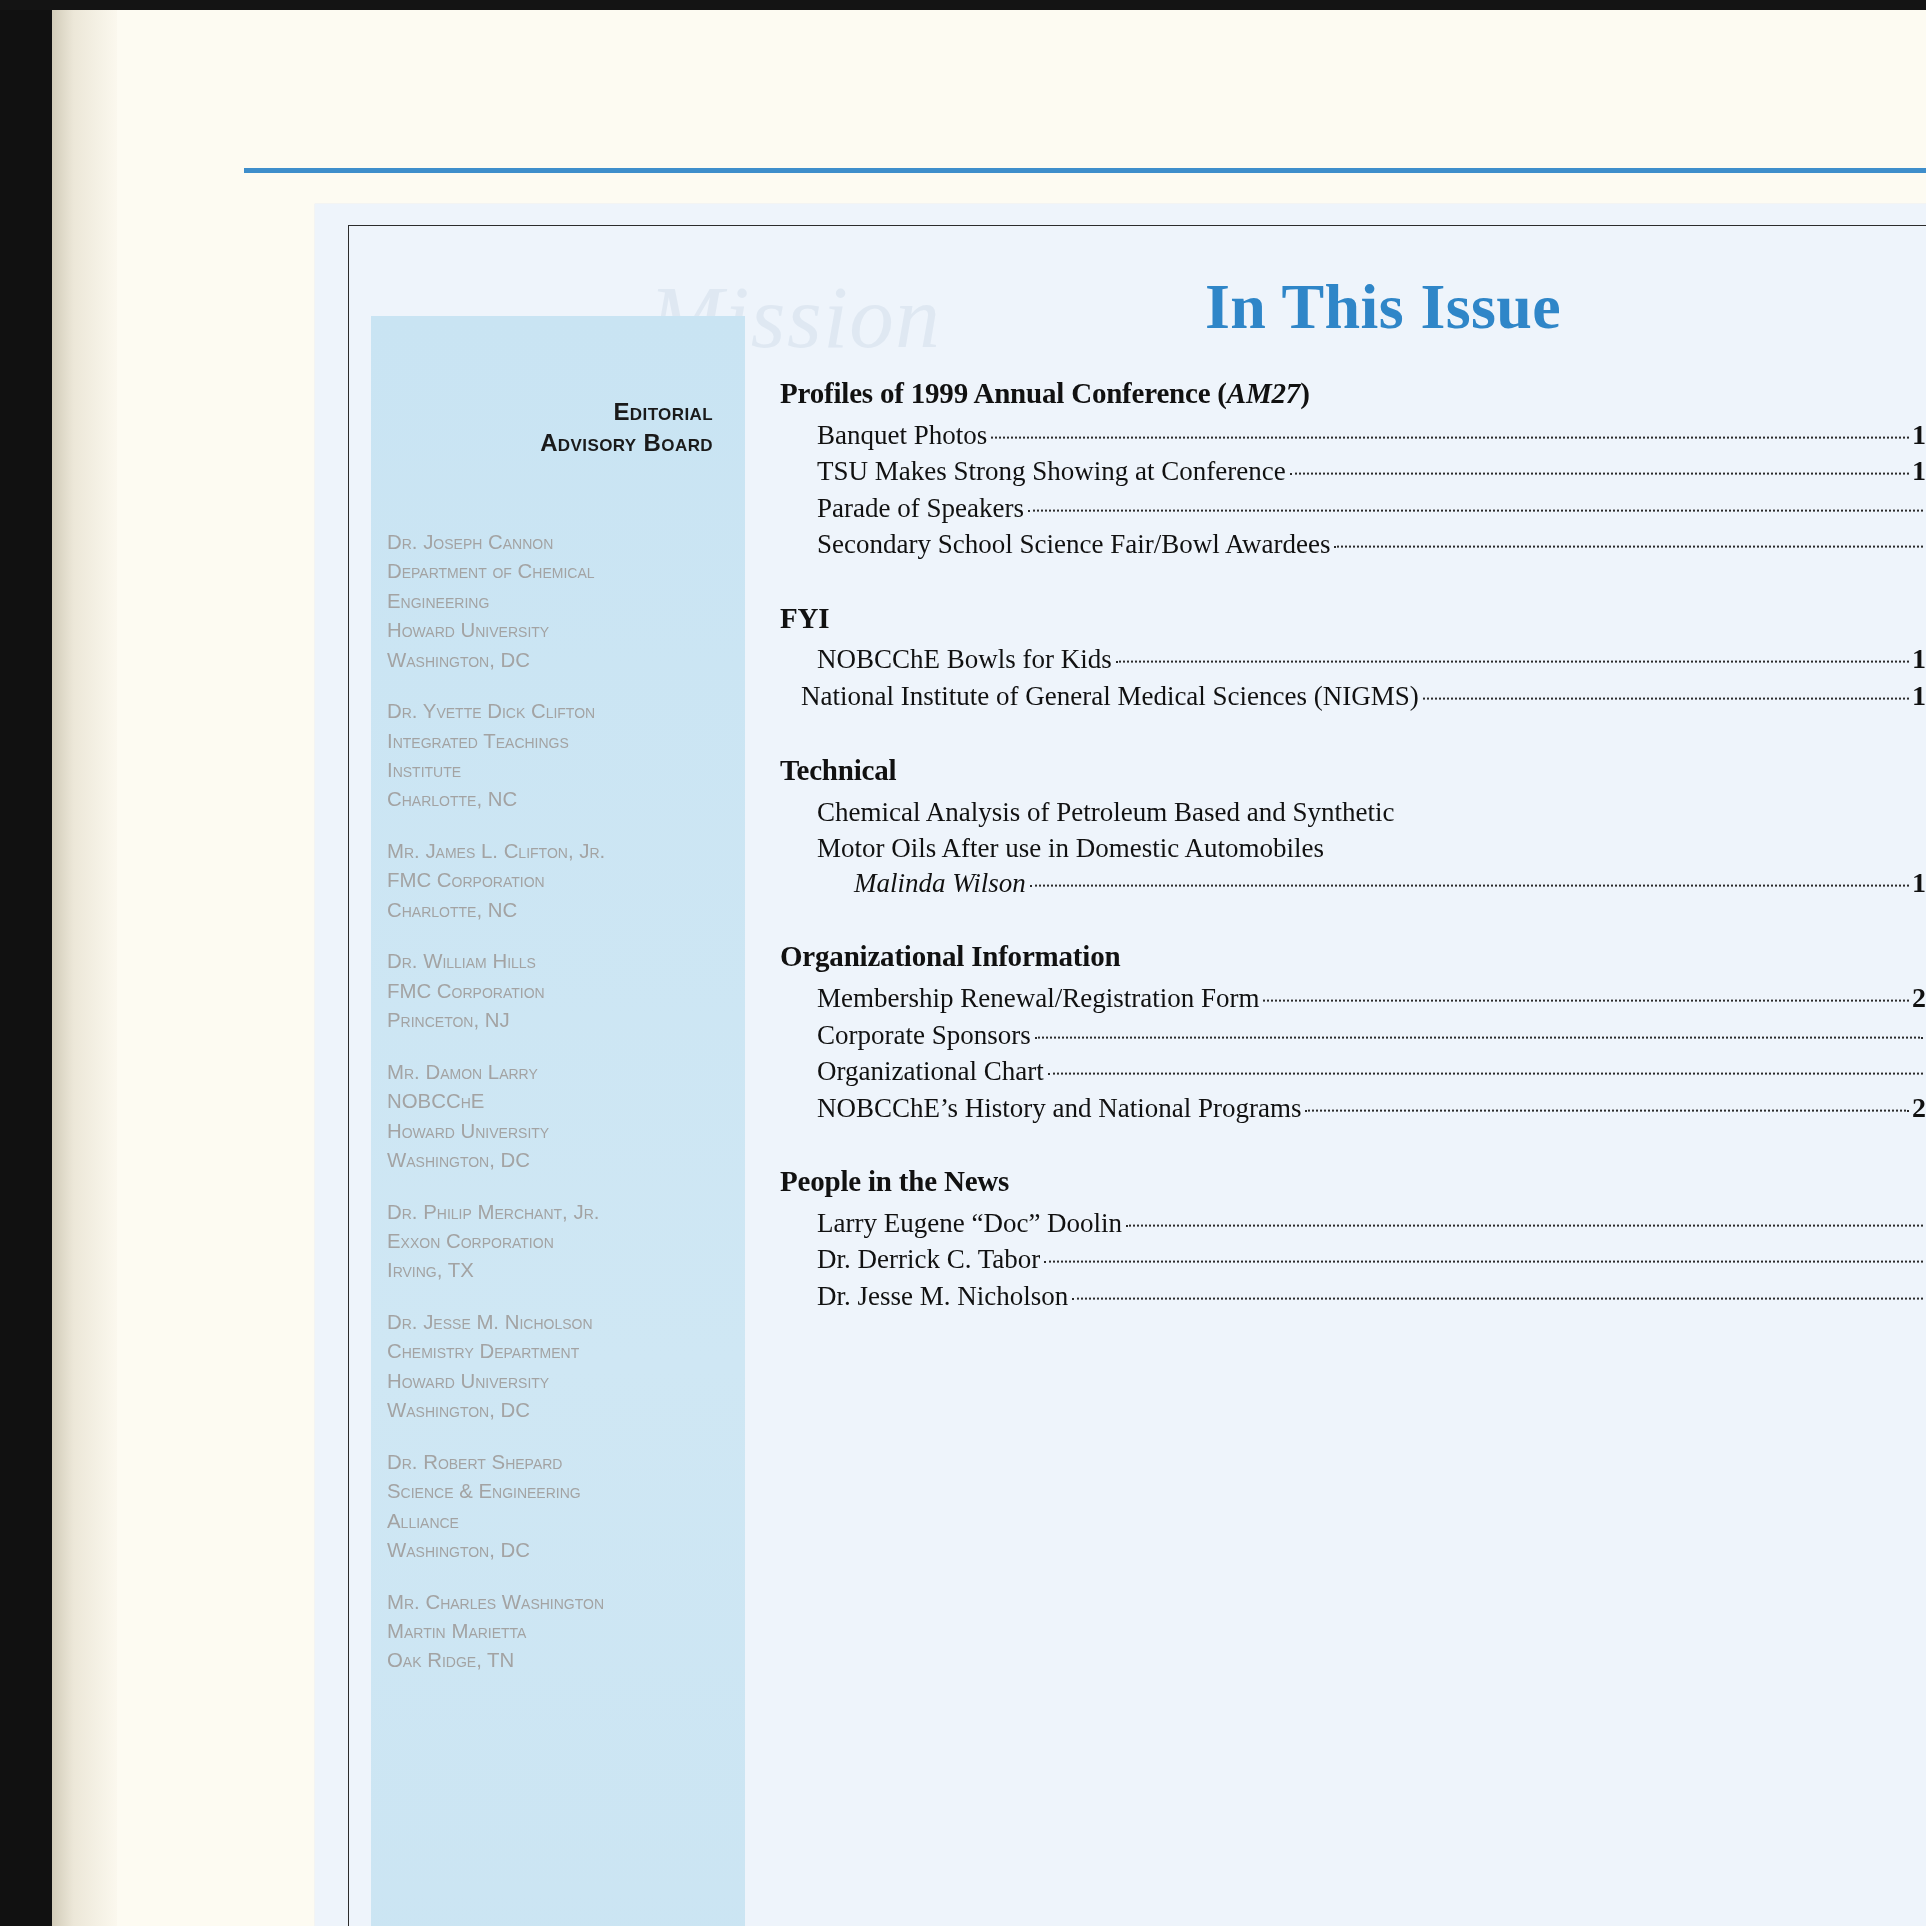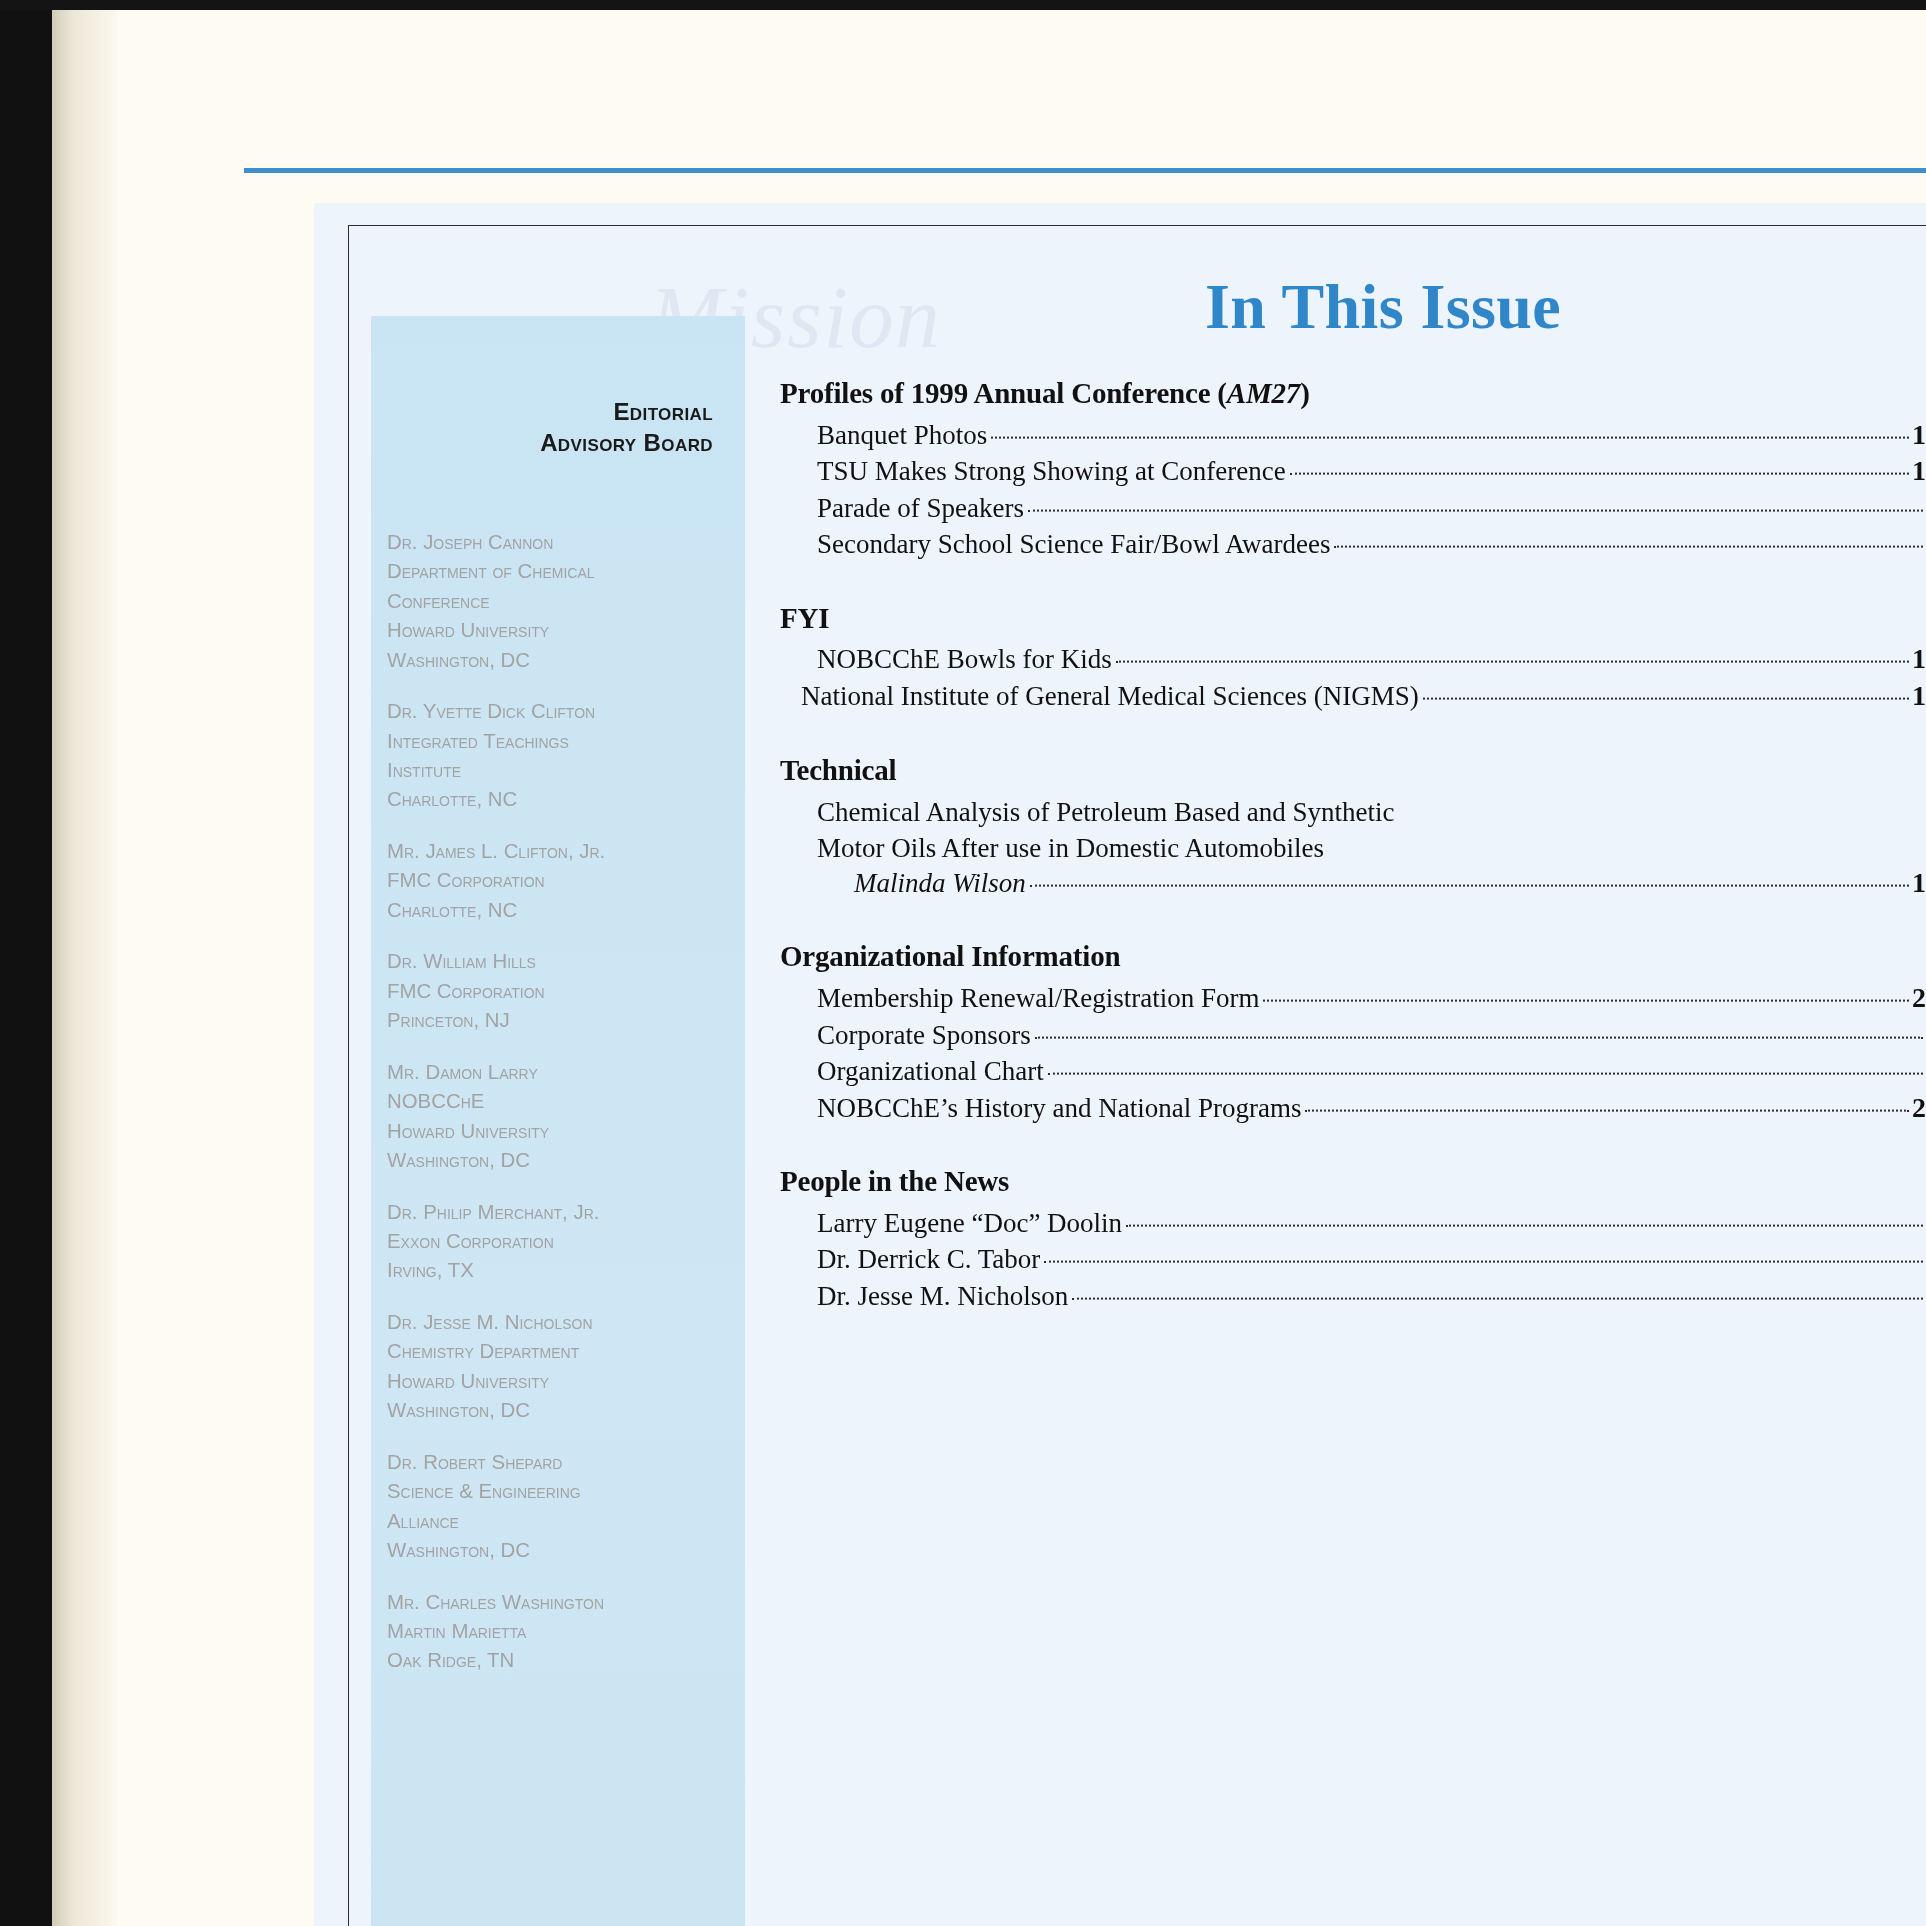--- a/index.html
+++ b/index.html
@@ -232,21 +232,21 @@
 
   <div class="sidebar"></div>
   <div class="sidebar-head">
     <span class="l1 smallcaps">Editorial</span>
     <span class="l2 smallcaps">Advisory Board</span>
   </div>
   <div class="sidebar-list" id="sidebar-list">
       <div class="sb-entry">
         <span class="sb-line smallcaps">Dr. Joseph Cannon</span>
         <span class="sb-line smallcaps">Department of Chemical</span>
-        <span class="sb-line smallcaps">Conference</span>
+        <span class="sb-line smallcaps">Engineering</span>
         <span class="sb-line smallcaps">Howard University</span>
         <span class="sb-line smallcaps">Washington, DC</span>
       </div>
       <div class="sb-entry">
         <span class="sb-line smallcaps">Dr. Yvette Dick Clifton</span>
         <span class="sb-line smallcaps">Integrated Teachings</span>
         <span class="sb-line smallcaps">Institute</span>
         <span class="sb-line smallcaps">Charlotte, NC</span>
       </div>
       <div class="sb-entry">

